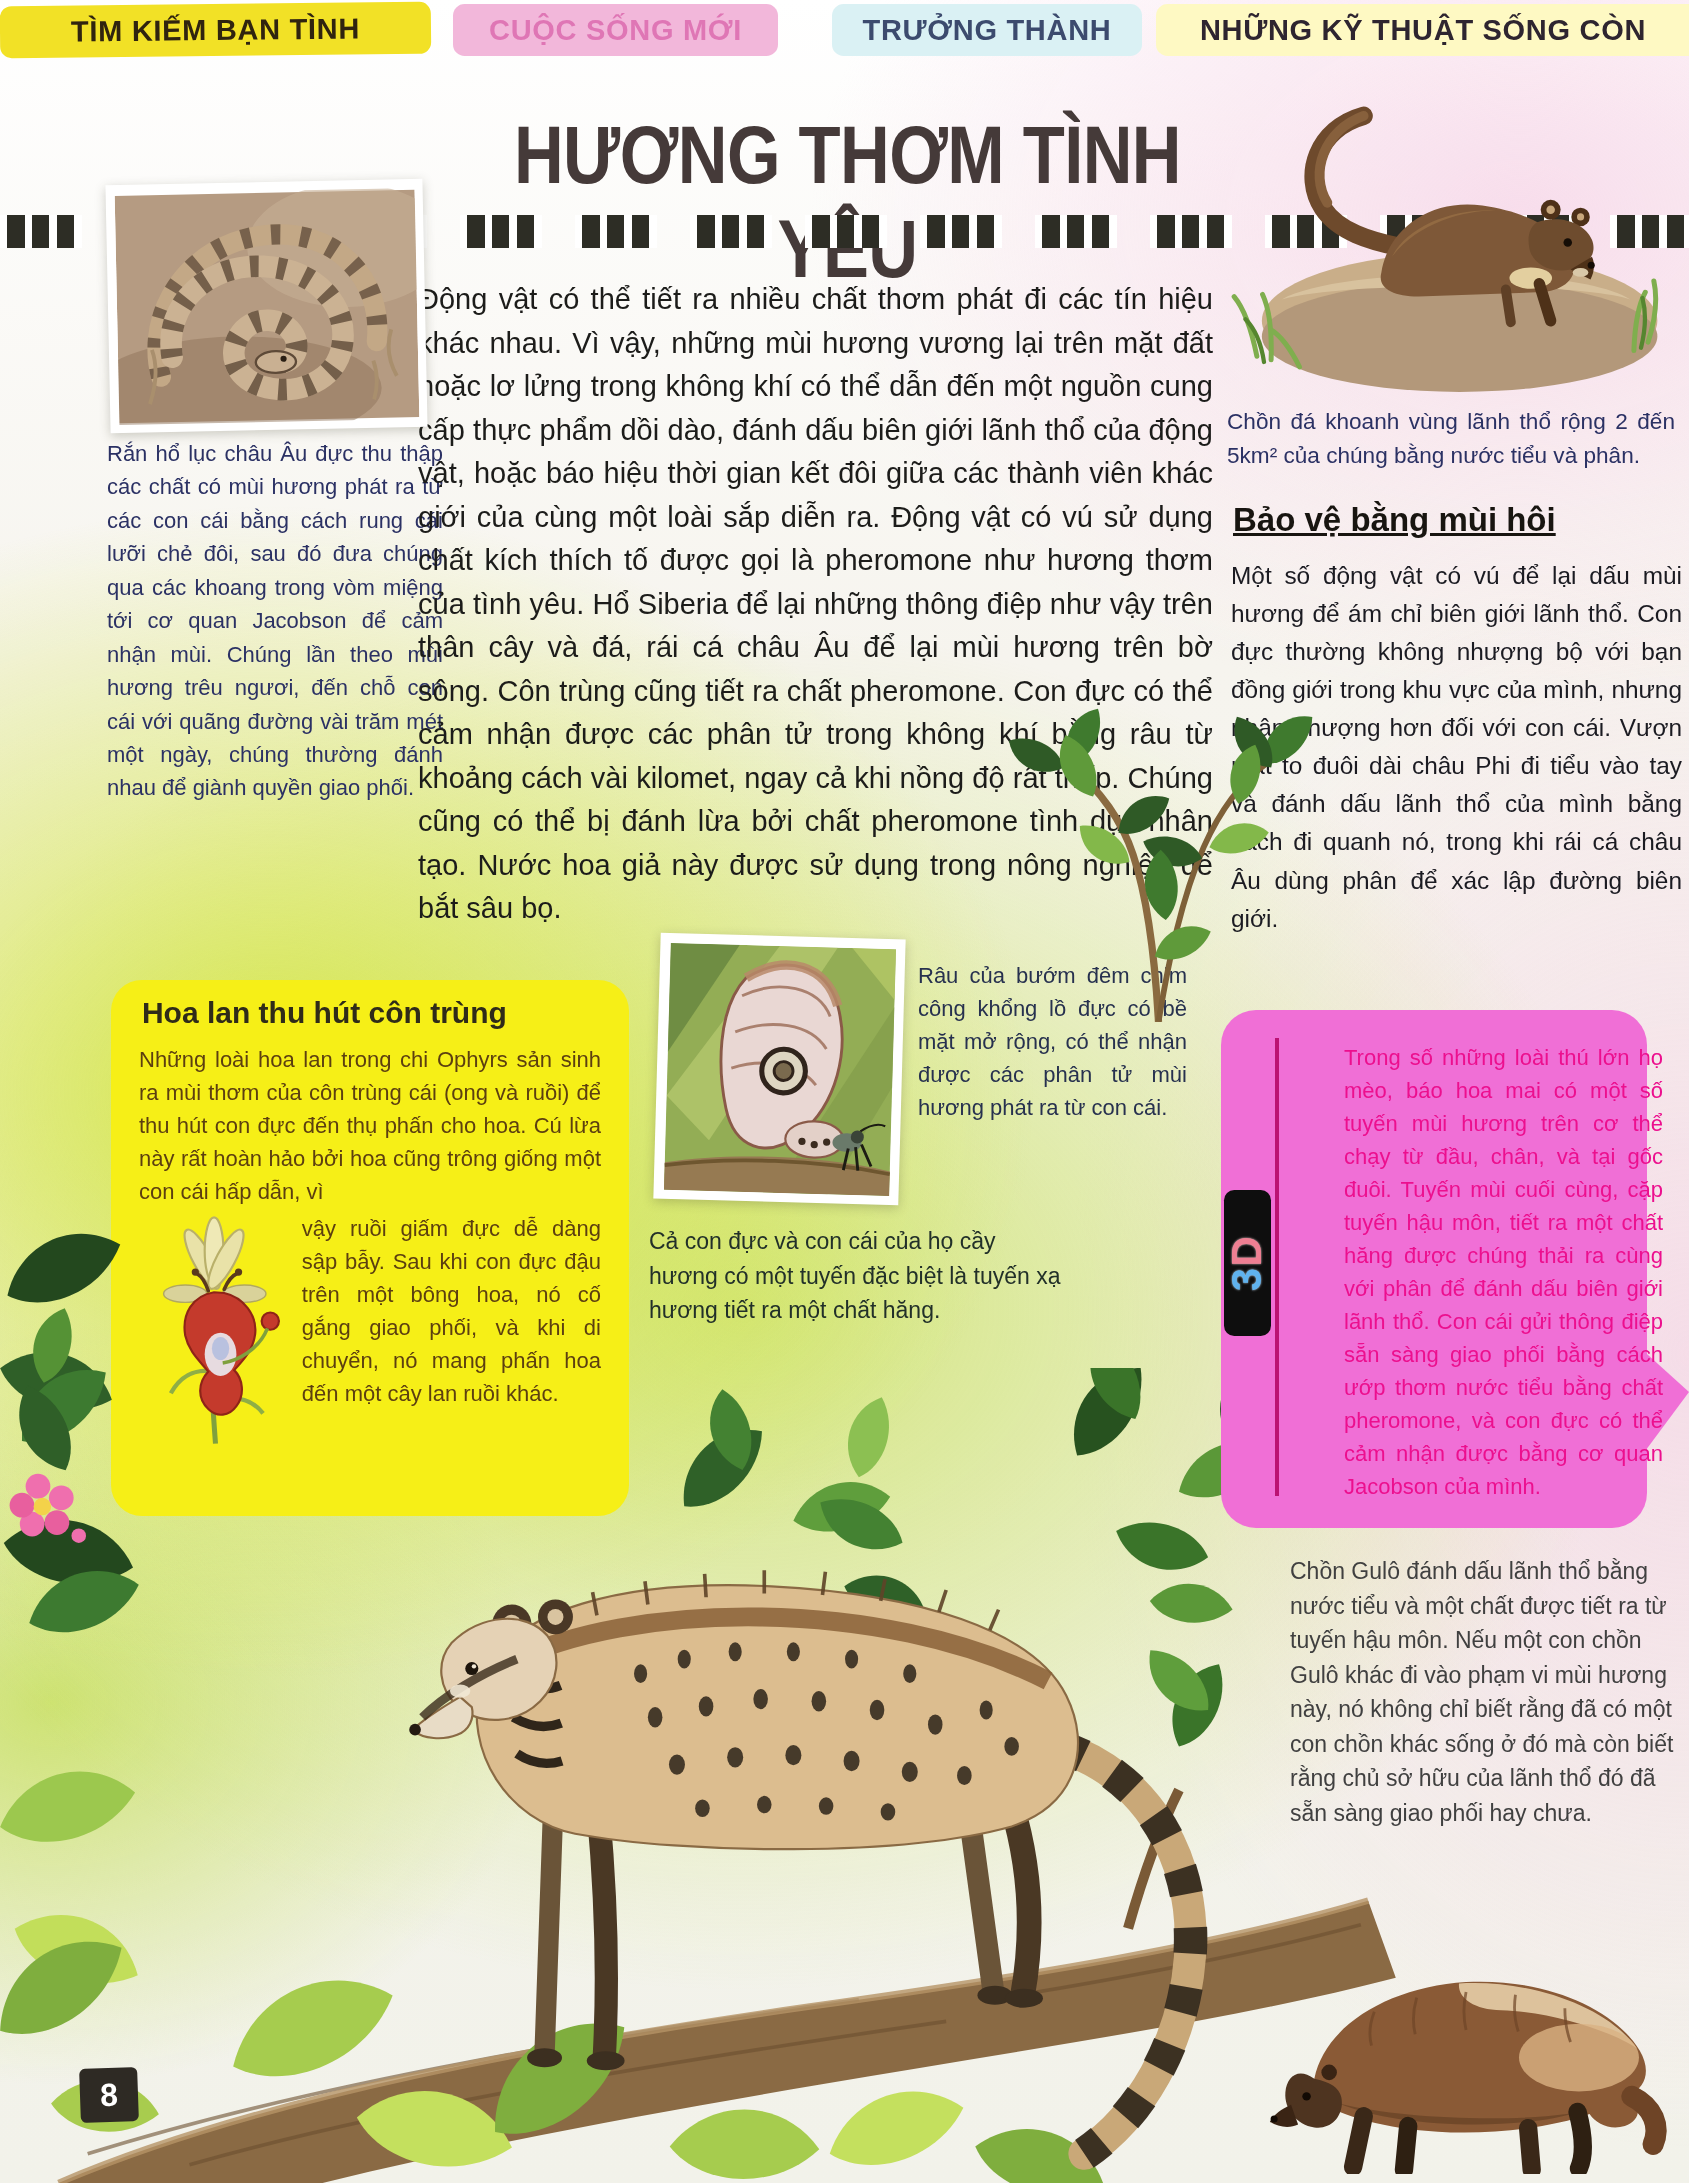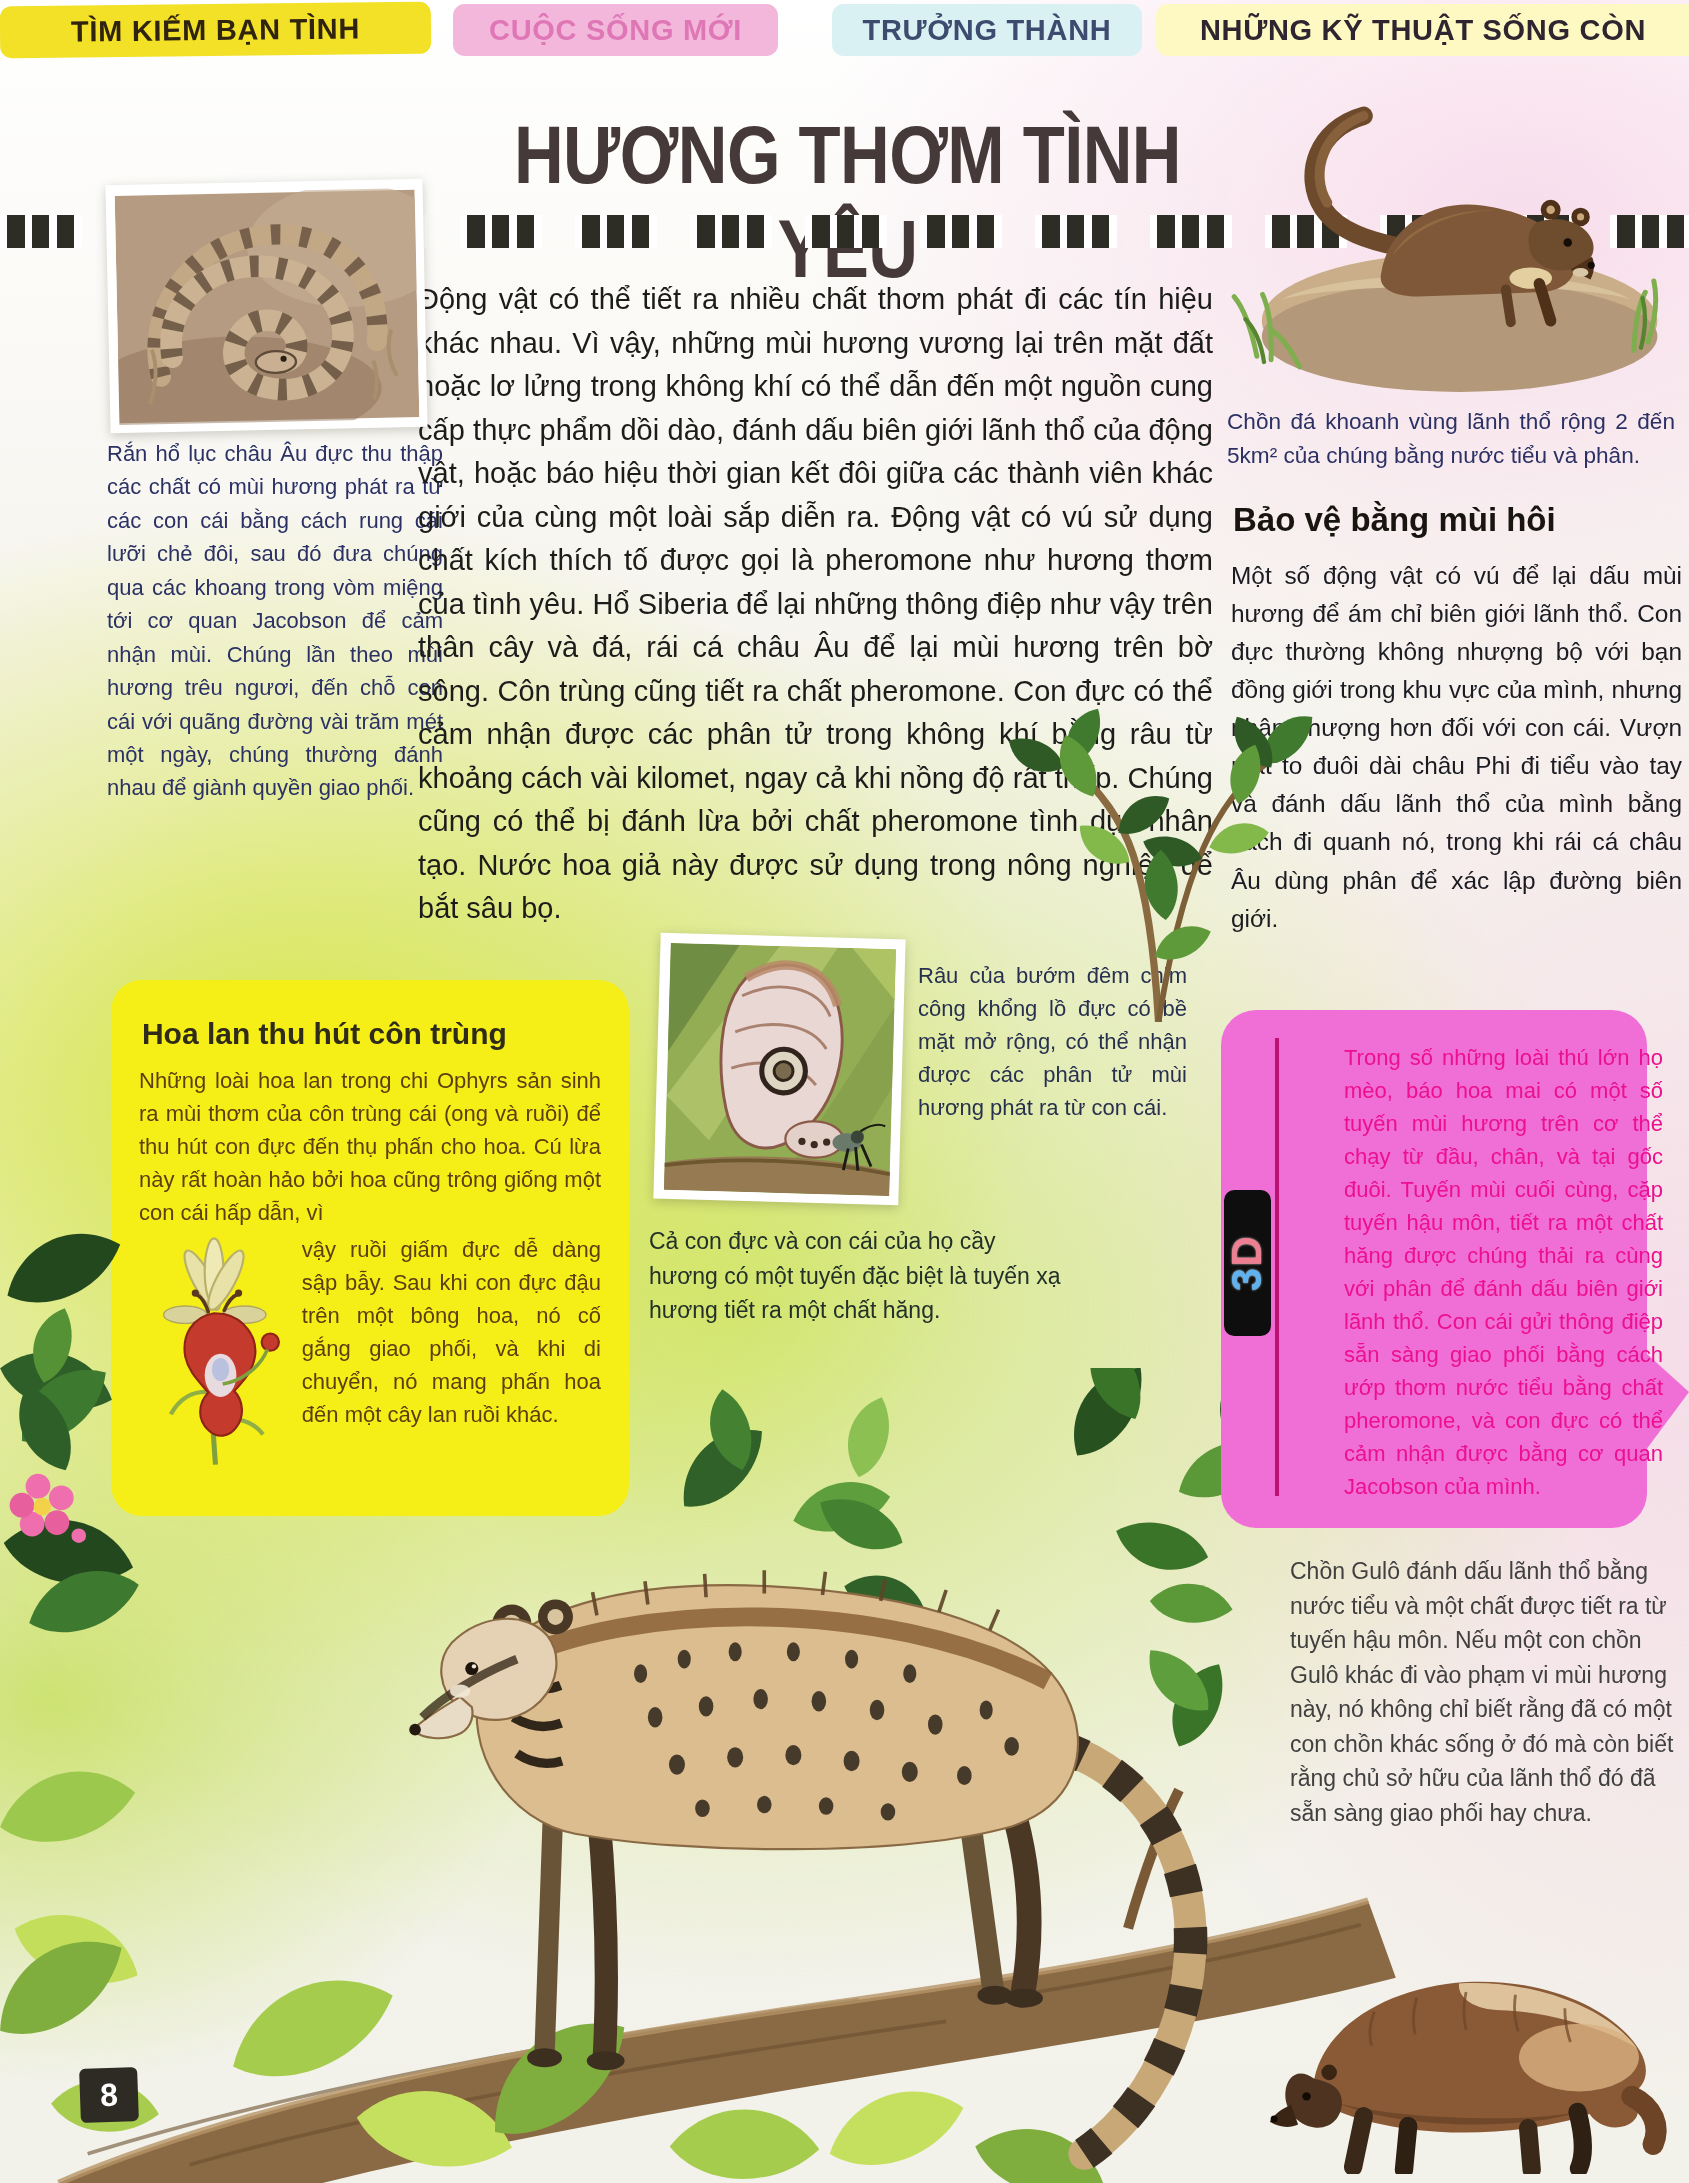--- a/index.html
+++ b/index.html
@@ -34,28 +34,28 @@
   
   .photo{background:#ffffff;box-shadow:0 2.9px 10.2px rgba(60,60,40,.25);z-index:5;}
   .snake-photo{left:108px;top:182px;width:300px;height:231px;padding:8.7px;transform:rotate(-1.2deg);z-index:4;}
   .butterfly-photo{left:657px;top:936px;width:226px;height:247px;padding:9.5px;transform:rotate(1.6deg);}
   .photo svg{display:block;width:100%;height:100%;}
   
   .cap{color:#2b3164;text-align:justify;}
   .snake-cap{left:67px;top:437px;width:336px;font-size:22px;line-height:1.52;margin-left:40px;}
   .intro{left:418px;top:278px;width:795px;font-size:29px;line-height:1.5;color:#1c1c1a;text-align:justify;}
   .marten-cap{left:1227px;top:405px;width:448px;font-size:22.6px;line-height:1.5;}
-  .stink-head{left:1233px;top:501px;width:451px;font-size:33px;font-weight:bold;color:#181510;}
+  .stink-head{left:1233px;top:501px;width:451px;font-size:33px;font-weight:bold;color:#181510;text-decoration:underline;}
   .stink-body{left:1231px;top:557px;width:451px;font-size:24.4px;line-height:1.56;color:#1b1b22;text-align:justify;}
   .moth-cap{left:918px;top:959px;width:269px;font-size:22px;line-height:1.5;color:#27314f;}
   .gland-cap{left:649px;top:1224px;width:421px;font-size:23px;line-height:1.5;color:#223029;}
   .gulo-cap{left:1290px;top:1554px;width:393px;font-size:23px;line-height:1.5;color:#404040;}
   
   .orchid-box{left:111px;top:980px;width:518px;height:536px;background:#f6ef17;border-radius:31px;
-      padding:34px 28px;box-sizing:border-box;z-index:6;}
+      padding:13px 28px;box-sizing:border-box;z-index:6;}
   .orchid-head{font-size:30px;font-weight:bold;color:#2f2b19;margin:2.9px 0 13px 2.9px;}
   .orchid-body{font-size:22px;line-height:1.5;color:#5c3f10;text-align:justify;}
   .orchid-row{display:flex;margin-top:4.4px;}
   .orchid-fig{width:173px;flex:0 0 173px;margin-left:-10.2px;}
   .orchid-row .orchid-body{flex:1;}
   
   .bubble{left:1221px;top:1010px;width:426px;height:518px;background:#f06fd6;border-radius:35px;z-index:7;}
   .bubble-tail{position:absolute;right:-42px;top:335px;width:0;height:0;
       border-left:52px solid #f06fd6;border-top:47px solid transparent;border-bottom:70px solid transparent;}
   .bubble-rule{position:absolute;left:54px;top:28px;bottom:32px;width:3.6px;background:#bb1273;}

